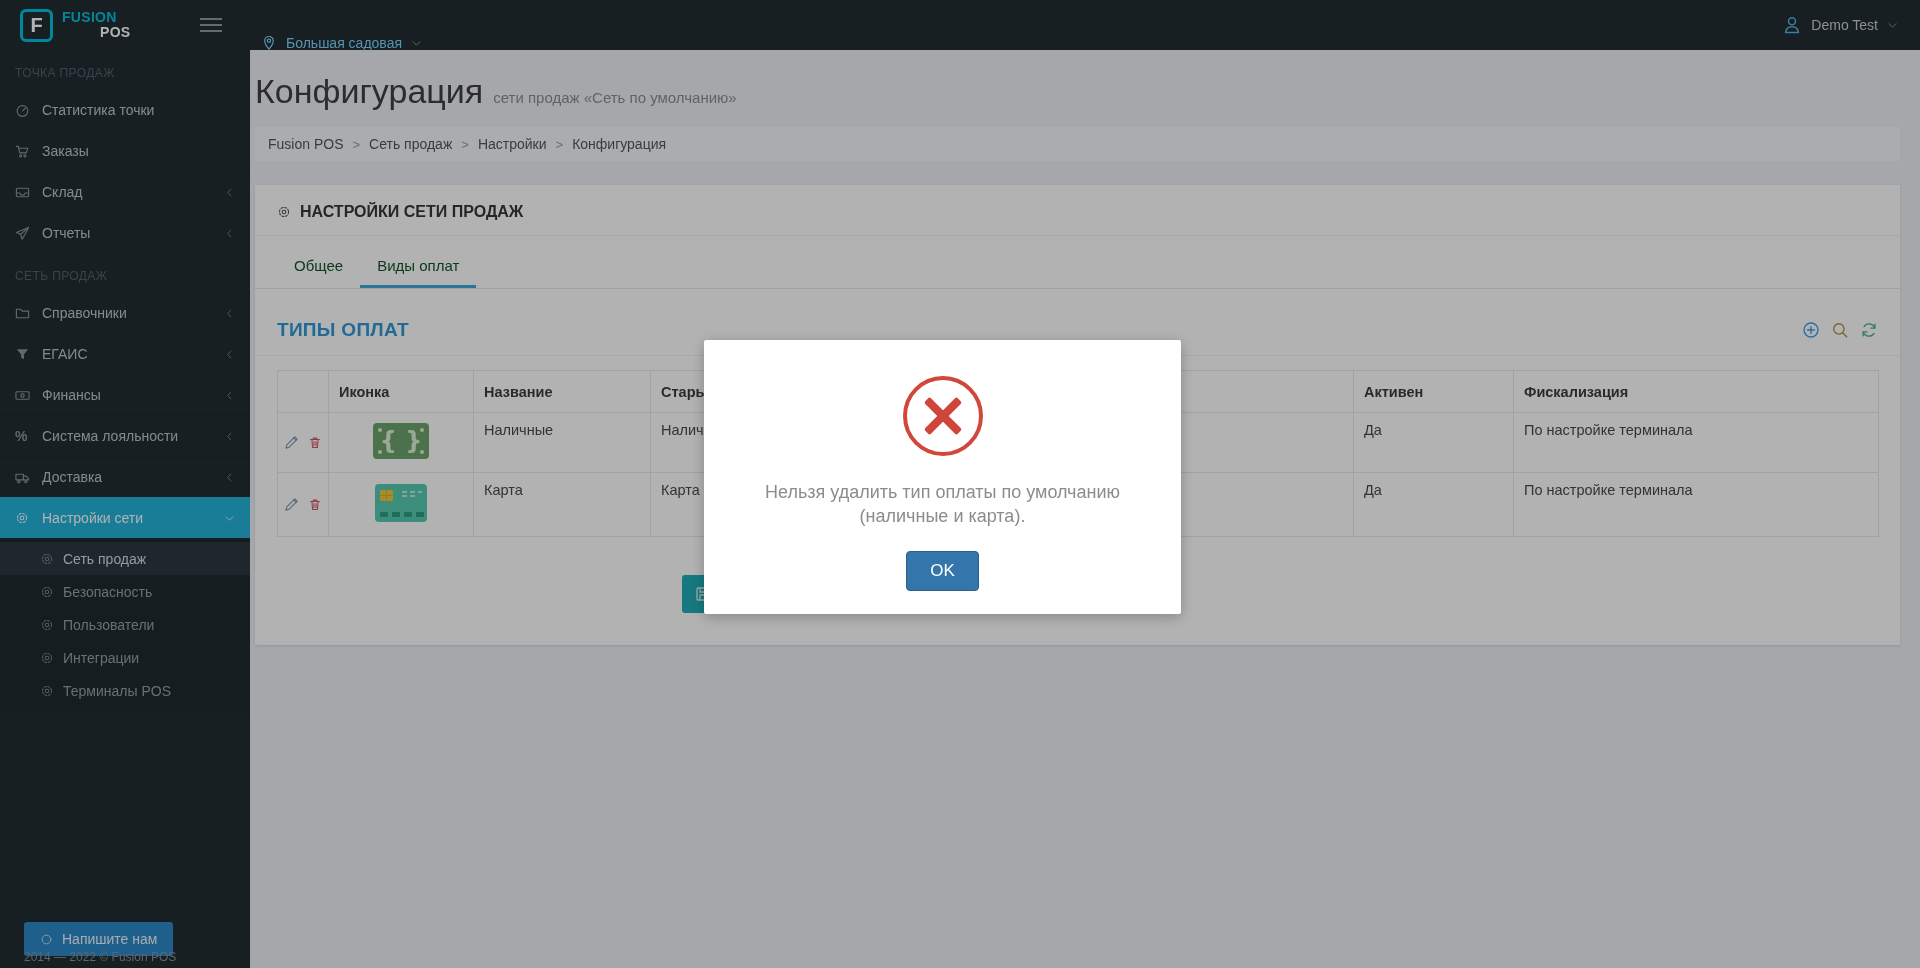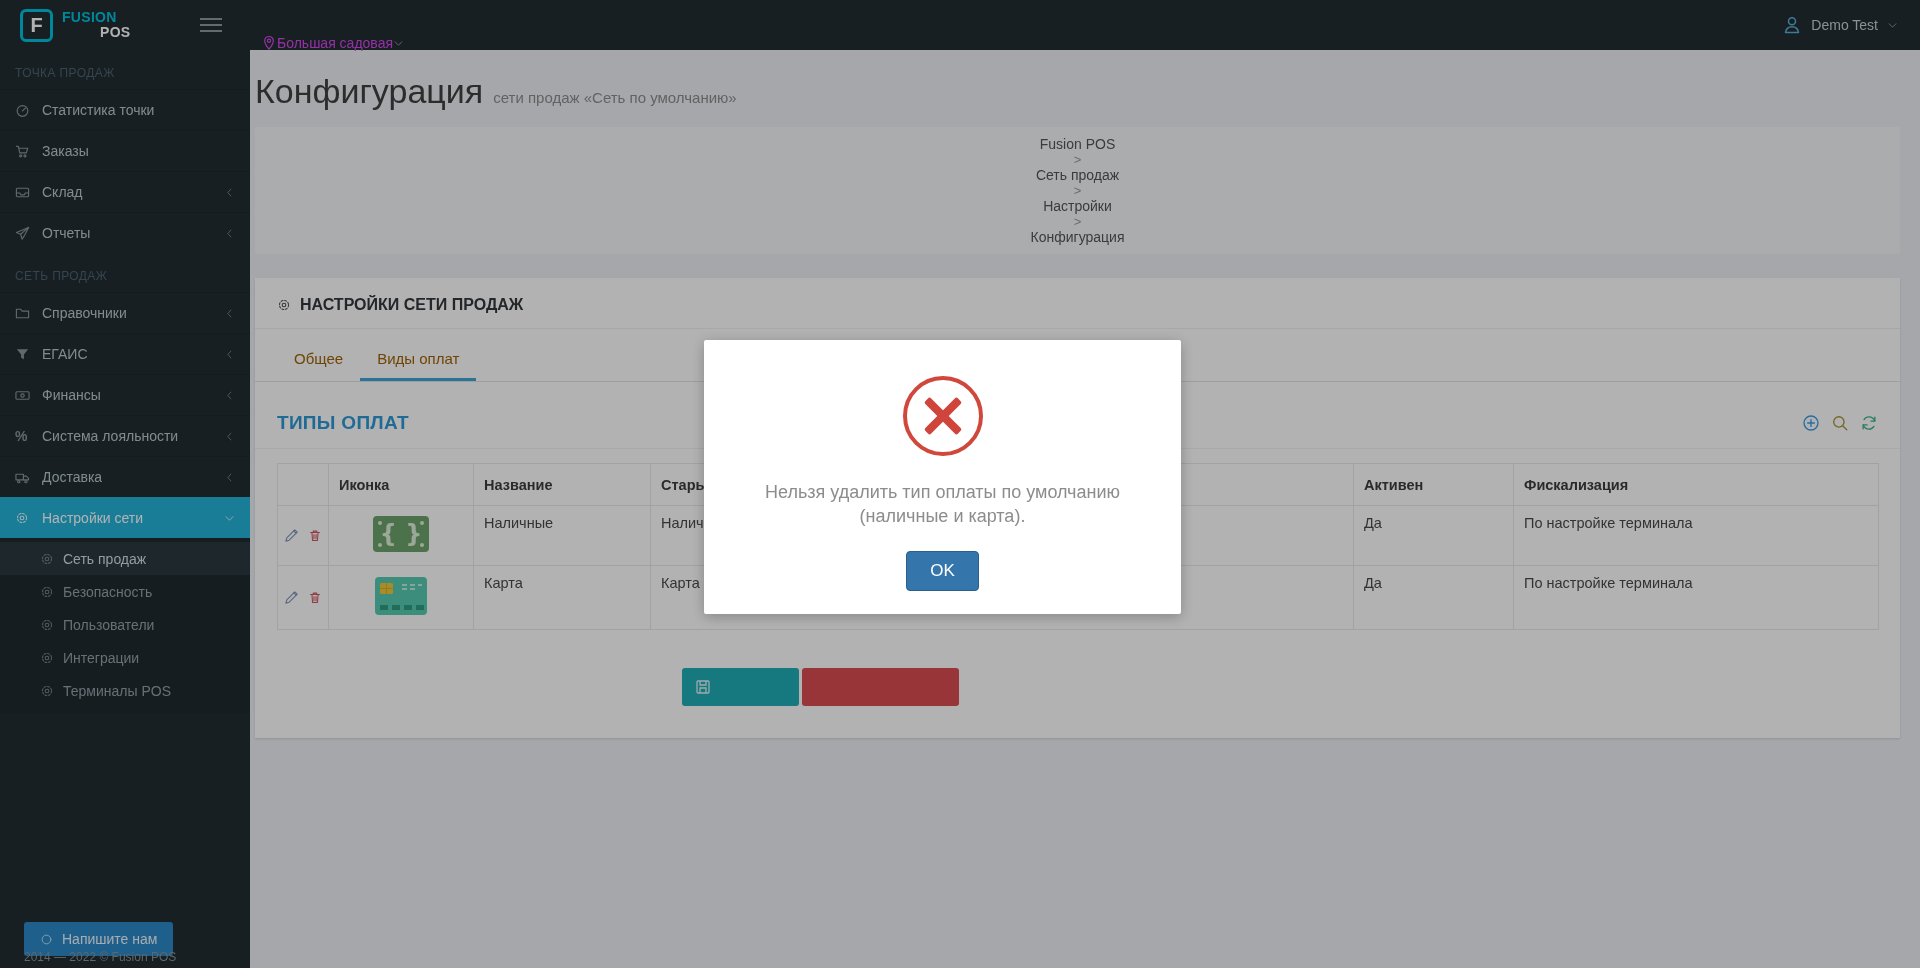--- a/index.html
+++ b/index.html
@@ -7,21 +7,21 @@
   body { font-family:"Liberation Sans", sans-serif; background:#ecf0f5; position:relative; }
 
   
   .topbar { position:absolute; top:0; left:0; right:0; height:50px; background:#222d32; display:flex; align-items:center; z-index:5; }
   .logo-area { width:185px; height:50px; display:flex; align-items:center; padding-left:20px; gap:9px; }
   .logo-box { width:33px; height:33px; border:3px solid #00c2e0; border-radius:6px; color:#fff; font-weight:bold; font-size:20px; display:flex; align-items:center; justify-content:center; }
   .logo-text { line-height:1.05; font-weight:bold; font-size:14px; letter-spacing:.3px; }
   .logo-text .top { color:#00c2e0; } .logo-text .bottom { color:#ffffff;margin-left:38px; }
   .hamburger { padding:0 15px; cursor:pointer; display:flex; flex-direction:column; gap:4px; }
   .hamburger i { display:block; width:22px; height:2px; background:#8f9a9f; }
-  .location { display:flex; align-items:center; color:#d946ef; font-size:14px; margin-left:24px; cursor:pointer;margin-top:36px; }
+  .location { display:flex; align-items:center; gap:9px; color:#7dd3fc; font-size:14px; margin-left:24px; cursor:pointer;margin-top:36px; }
   .user-box { margin-left:auto; margin-right:22px; display:flex; align-items:center; gap:9px; color:#c9ced3; font-size:14px; cursor:pointer; }
   .chev-small { color:#9aa4a9; }
 
   
   .sidebar { position:absolute; top:50px; left:0; width:250px; bottom:0; background:#222d32; z-index:4; }
   .section-label { padding:16px 15px 9px 15px; color:#4b646f; font-size:12px; letter-spacing:.4px; }
   .nav-item { display:flex; align-items:center; height:41px; padding:0 15px; color:#b8c7ce; font-size:14px; cursor:pointer; border-top:1px solid #1f292e; }
   .nav-item .icon { width:27px; display:flex; align-items:center; color:#8a979e; }
   .nav-item .chev { margin-left:auto; color:#808c92; display:flex; }
   .nav-item.active { background:#25b4d9; color:#fff; border-top-color:transparent; }
@@ -32,30 +32,30 @@
   .sub-item.active { background:#2c3940; color:#d5dee2; }
   .contact-btn { position:absolute; left:24px; bottom:12px; background:#2b88c8; color:#eef6fb; padding:9px 16px; border-radius:3px; font-size:14px; display:flex; gap:9px; align-items:center; cursor:pointer; border:none; }
   .contact-btn .icon { display:flex; color:#bfe2f2; }
   .copyright { position:absolute; left:24px; bottom:4px; color:#8a949a; font-size:12px; }
 
   
   .content { position:absolute; left:230px; top:50px; right:0; bottom:0; padding:22px 20px 0 25px; }
   .page-head { display:flex; align-items:baseline; gap:10px; }
   .page-title { font-size:34px; font-weight:300; color:#3f3f3f; }
   .page-subtitle { font-size:15px; color:#8d8d8d; }
-  .breadcrumb { margin-top:16px; background:#f5f7fa; padding:9px 13px; font-size:14px; color:#555; border-radius:2px; display:flex; align-items:center;flex-direction:column; }
+  .breadcrumb { margin-top:16px; background:#f5f7fa; padding:9px 13px; font-size:14px; color:#555; border-radius:2px; display:flex; align-items:center; }
   .breadcrumb .sep { color:#9a9a9a; margin:0 9px; font-size:13px; }
   .breadcrumb .crumb { cursor:pointer; }
   .breadcrumb .crumb.last { cursor:default; }
 
   .panel { margin-top:24px; background:#fff; box-shadow:0 1px 2px rgba(0,0,0,.12); padding-bottom:32px; }
   .panel-header { padding:18px 22px 14px; font-size:16px; font-weight:bold; color:#34383c; display:flex; align-items:center; gap:9px; border-bottom:1px solid #f0f0f0; }
   .panel-header .icon { color:#4a4f54; display:flex; }
   .tabs { display:flex; padding:0 22px; border-bottom:1px solid #e4e4e4; margin-top:8px; }
-  .tab { padding:13px 17px 11px; font-size:15px; color:#a16207; cursor:pointer; border-bottom:3px solid transparent; }
+  .tab { padding:13px 17px 11px; font-size:15px; color:#14532d; cursor:pointer; border-bottom:3px solid transparent; }
   .tab.active { border-bottom-color:#3da8d8; }
 
   .section-row { display:flex; align-items:center; justify-content:space-between; padding:30px 22px 14px; border-bottom:1px solid #f2f2f2; }
   .section-title { color:#2e9ad6; font-size:19px; font-weight:bold; letter-spacing:.3px; }
   .toolbar { display:flex; gap:11px; align-items:center; }
   .toolbar .tb { display:flex; cursor:pointer; }
   .tb.plus { color:#3c9de5; } .tb.search { color:#a8923e; } .tb.refresh { color:#40b388; }
 
   table.types { margin:14px 22px 0; border-collapse:collapse; table-layout:fixed; width:1601px; }
   .types th { text-align:left; font-size:14.5px; font-weight:bold; color:#3d3d3d; border:1px solid #e9e9e9; padding:9px 10px; height:42px; }

